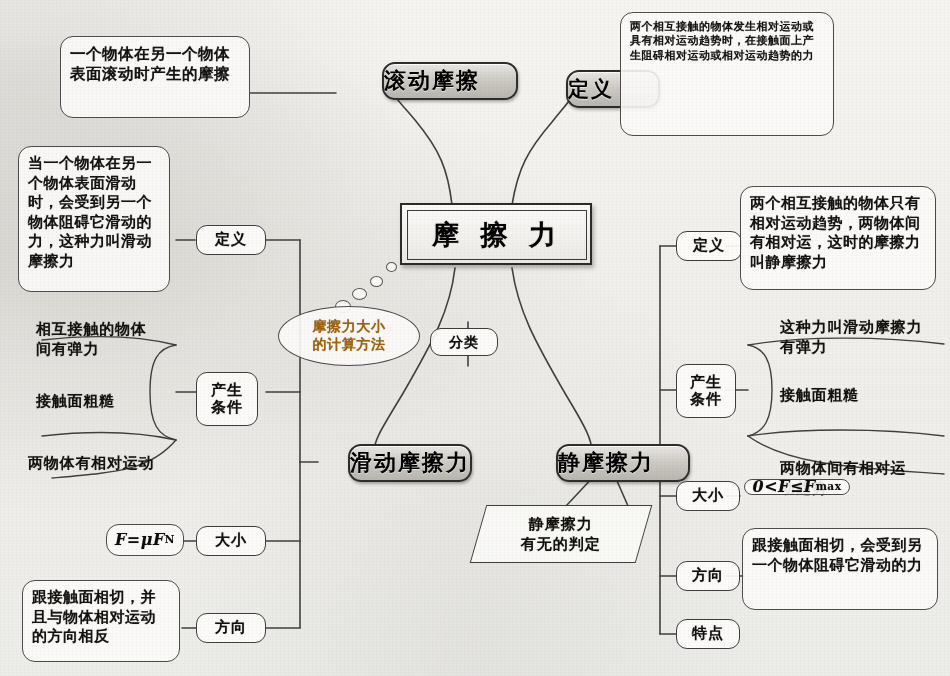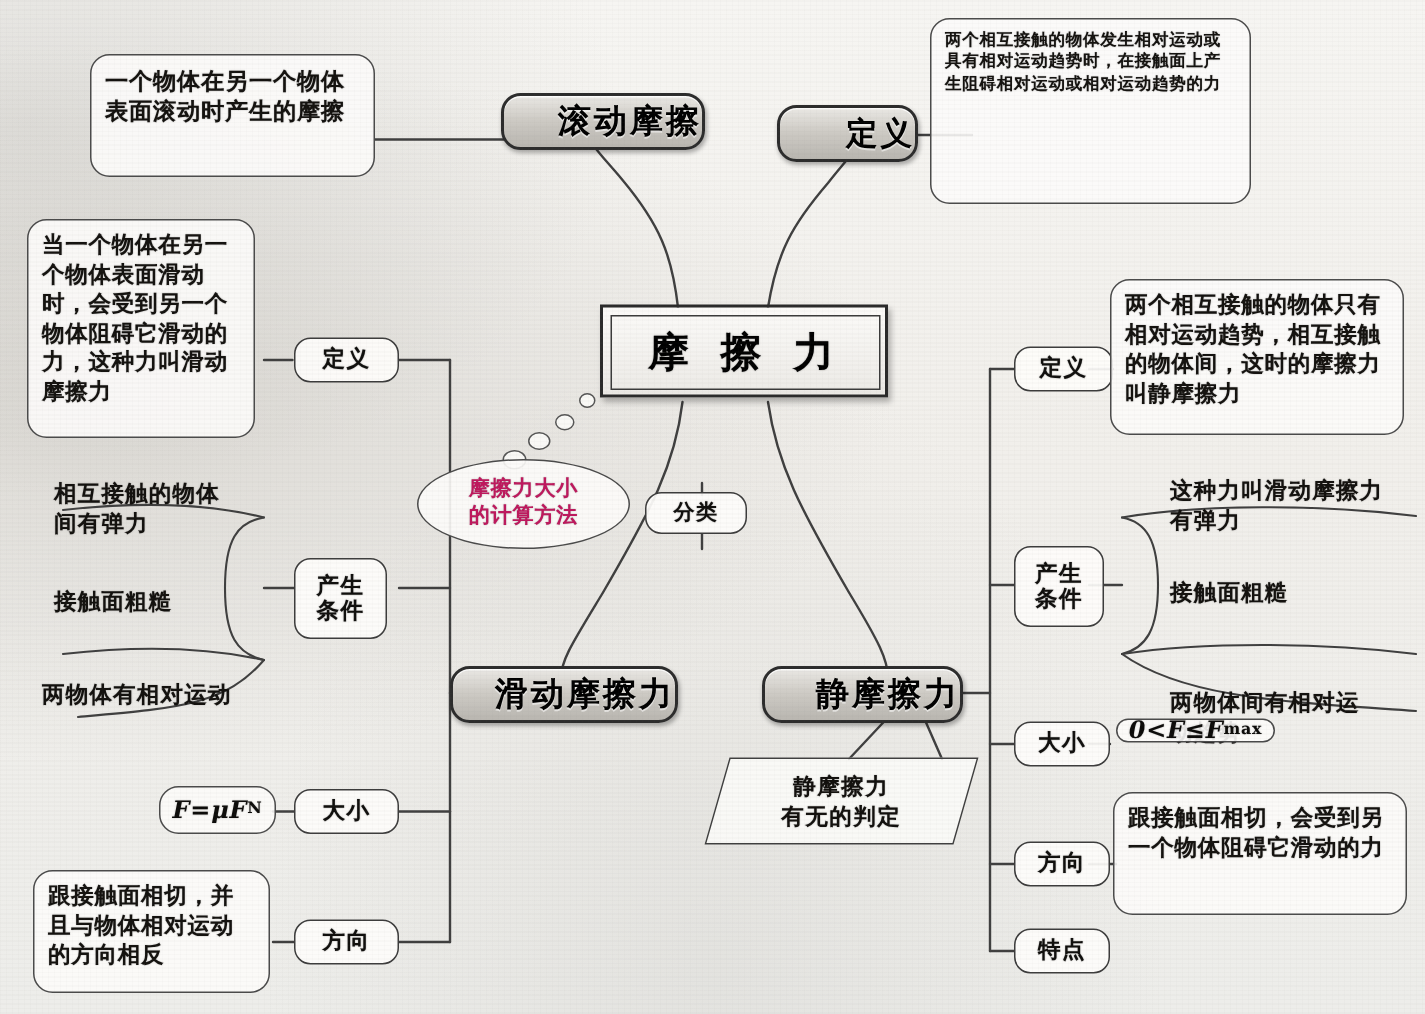--- a/index.html
+++ b/index.html
@@ -49,44 +49,45 @@
     text-align:center;line-height:1.16;
     letter-spacing:1px;
     text-shadow:0 0 1px rgba(0,0,0,.4);
   }
   
   .branch{
     border:2px solid #2c2c2c;border-radius:13px;
     background:linear-gradient(180deg,#e9e7e3 0%,#cdcac4 48%,#b9b6b0 100%);
     box-shadow:inset 0 1px 0 rgba(255,255,255,.85), 1px 2px 3px rgba(0,0,0,.30);
     color:#000;font-weight:bold;
-    display:flex;align-items:center;justify-content:flex-end;
+    display:flex;align-items:center;justify-content:flex-start;
     letter-spacing:2px;
     text-shadow:0 1px 0 rgba(255,255,255,.55);
+    margin-left:48px;
   }
   
   .center-title{
     border:2.5px solid #2a2a2a;
     background:linear-gradient(180deg,#fbfaf8,#eceae6);
     box-shadow:2px 3px 4px rgba(0,0,0,.28);
     padding:5px;
   }
   .center-title .inner{
     border:1.4px solid #3a3a3a;
     width:100%;height:100%;
     display:flex;align-items:center;justify-content:center;
     color:#000;font-weight:bold;letter-spacing:6px;
     text-shadow:0 0 1px rgba(0,0,0,.5);
   }
   
   .bubble{
     border:1.7px solid #4a4a4a;border-radius:50%;
     background:rgba(252,251,249,.92);
     display:flex;flex-direction:column;align-items:center;justify-content:center;
-    color:#be185d;font-weight:bold;line-height:1.28;letter-spacing:.6px;
+    color:#a16207;font-weight:bold;line-height:1.28;letter-spacing:.6px;
     text-align:center;
     text-shadow:0 0 1px rgba(0,0,0,.3);
   }
   .dot{position:absolute;border:1.5px solid #555;border-radius:50%;background:rgba(252,251,249,.85);}
   
   .para{
     border:1.6px solid #3f3f3f;
     background:rgba(252,251,249,.85);
     transform:skewX(-16deg);
     display:flex;align-items:center;justify-content:center;
@@ -204,21 +205,21 @@
     <span>一个物体在另一个物体表面滚动时产生的摩擦</span>
   </div>
 
   <div class="node branch" style="left:518px;top:70px;width:94px;height:38px;font-size:21px;">
     <span>定义</span>
   </div>
   <div class="node callout" style="left:620px;top:12px;width:214px;height:124px;font-size:11px;">
     <span>两个相互接触的物体发生相对运动或具有相对运动趋势时，在接触面上产生阻碍相对运动或相对运动趋势的力</span>
   </div>
 
-  <div class="node branch" style="left:300px;top:444px;width:152px;height:38px;font-size:22px;">
+  <div class="node branch" style="left:300px;top:444px;width:124px;height:38px;font-size:22px;">
     <span>滑动摩擦力</span>
   </div>
 
   <div class="node keynode" style="left:196px;top:225px;width:70px;height:30px;font-size:15px;">
     <span>定义</span>
   </div>
   <div class="node callout" style="left:18px;top:146px;width:152px;height:146px;font-size:15px;">
     <span>当一个物体在另一个物体表面滑动时，会受到另一个物体阻碍它滑动的力，这种力叫滑动摩擦力</span>
   </div>
 
@@ -261,21 +262,21 @@
     <div class="txt" style="font-size:15px;">
       <div>静摩擦力</div>
       <div>有无的判定</div>
     </div>
   </div>
 
   <div class="node keynode" style="left:676px;top:231px;width:66px;height:30px;font-size:15px;">
     <span>定义</span>
   </div>
   <div class="node callout" style="left:740px;top:186px;width:196px;height:104px;font-size:15px;">
-    <span>两个相互接触的物体只有相对运动趋势，相互接触的物体间，这时的摩擦力叫静摩擦力</span>
+    <span>两个相互接触的物体只有相对运动趋势，两物体间有相对运，这时的摩擦力叫静摩擦力</span>
   </div>
 
   <div class="node keynode" style="left:676px;top:364px;width:60px;height:54px;font-size:15px;flex-direction:column;">
     <span>产生</span>
     <span>条件</span>
   </div>
 
   <div class="plain" style="left:780px;top:318px;width:170px;font-size:15px;">
     <div>这种力叫滑动摩擦力</div>
     <div>有弹力</div>

